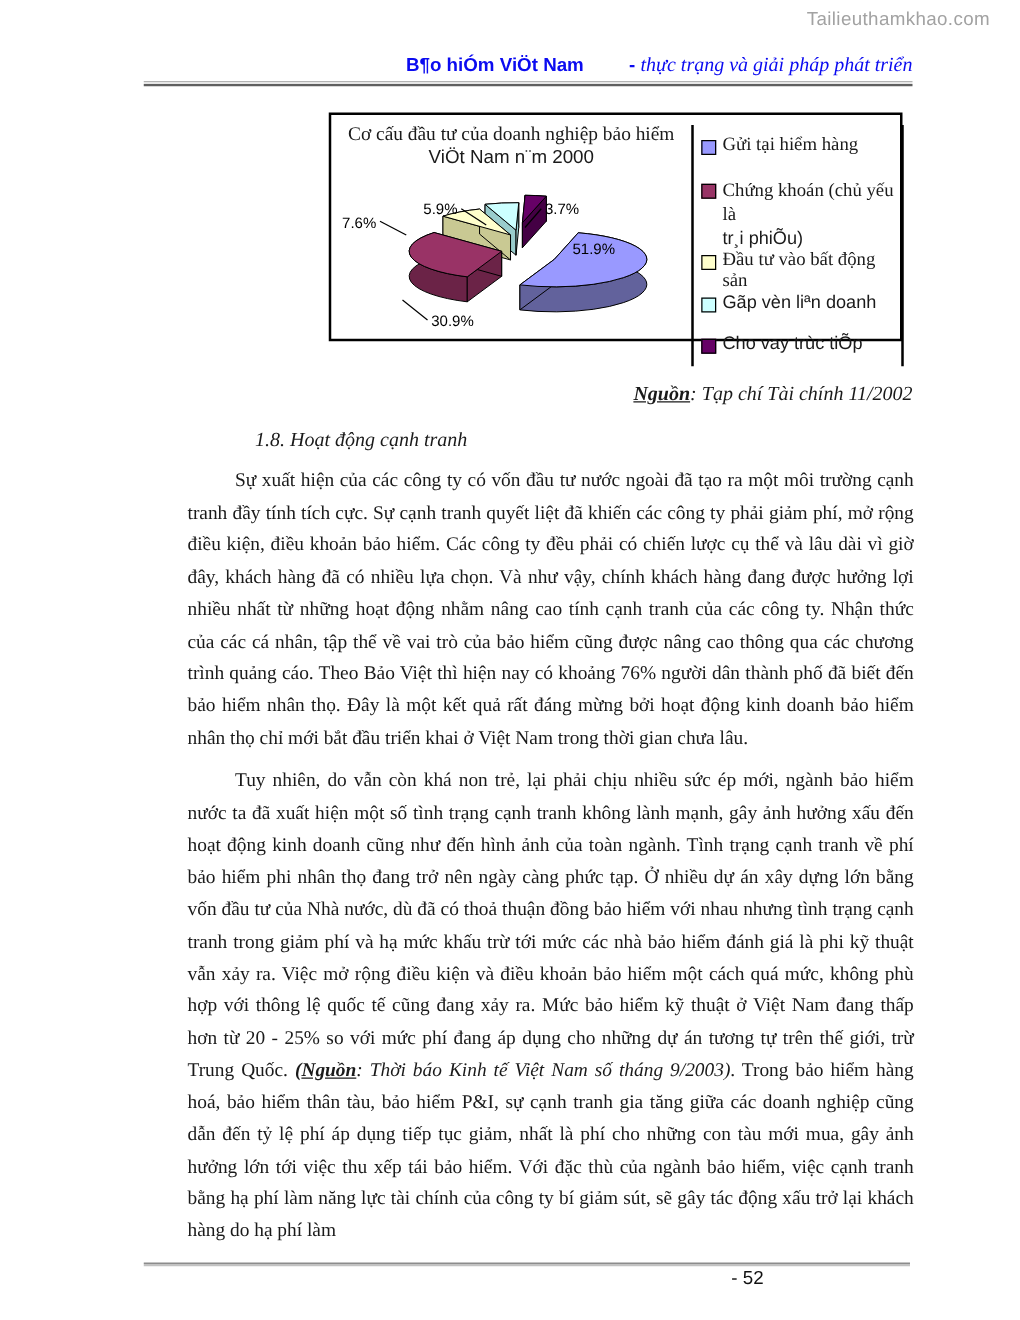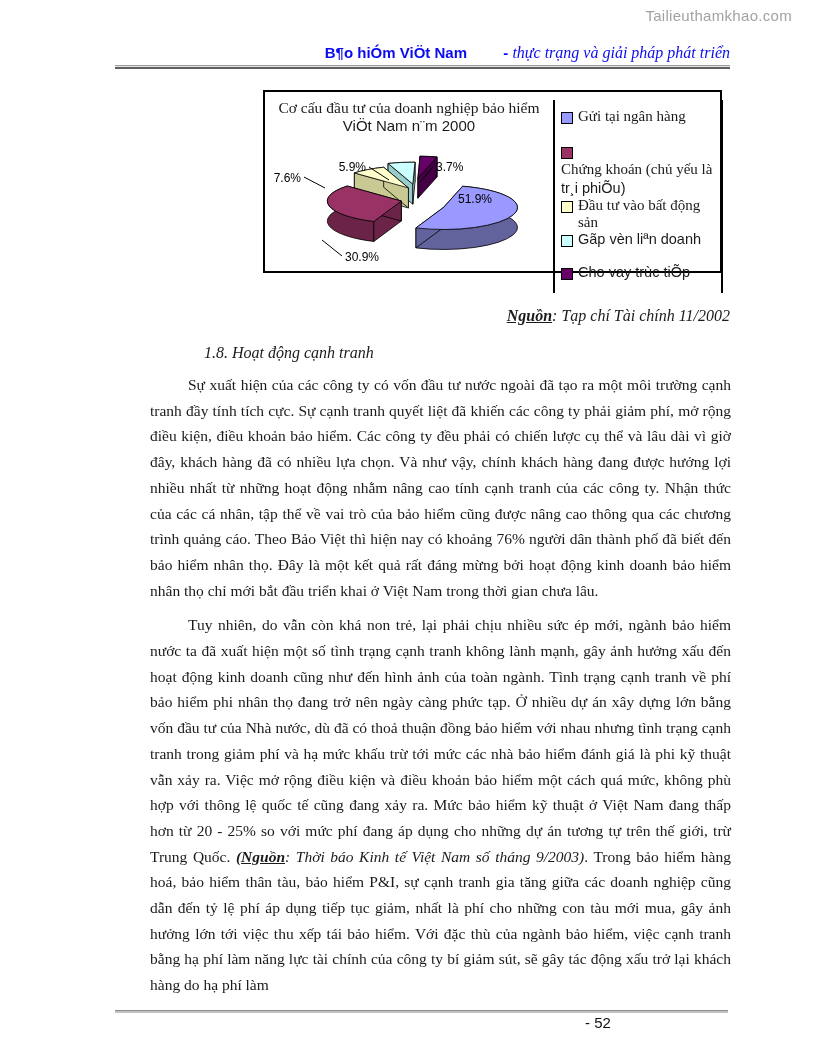--- a/index.html
+++ b/index.html
@@ -20,21 +20,21 @@
   .plot{position:absolute;left:0;top:0;width:288px;height:179px;}
   .chart-title{padding-top:7px;text-align:center;line-height:20px;}
   .ct1{font:15.5px "Liberation Serif",serif;}
   .ct2{font:15px "Liberation Sans",sans-serif;}
   #pie-svg{position:absolute;left:0;top:48px;}
   .pie-label{font:12px "Liberation Sans",sans-serif;fill:#000;}
 
   .legend{position:absolute;left:553px;top:100px;width:170px;height:193px;box-sizing:border-box;
           border-left:2px solid #000;border-right:2px solid #000;padding:8px 2px 2px 6px;}
   .legend-item{display:flex;align-items:flex-start;line-height:19px;}
-  .legend-item.m1{margin-top:18px;flex-direction:column;} .legend-item.m2{margin-top:0;}
+  .legend-item.m1{margin-top:18px;} .legend-item.m2{margin-top:0;}
   .legend-item.m3{text-align:center;} .legend-item.m4{margin-top:17px;}
   .swatch{flex:0 0 auto;width:10px;height:10px;border:1px solid #000;margin:4px 5px 0 0;}
   .lg-serif{font:15px "Liberation Serif",serif;}
   .lg-sans{font:14.5px "Liberation Sans",sans-serif;}
 
   .source{position:absolute;top:307px;right:86px;font:italic 16px "Liberation Serif",serif;white-space:nowrap;}
   .source b u{text-decoration:underline;}
 
   .heading{position:absolute;left:204px;top:344px;font:italic 16px "Liberation Serif",serif;}
 
@@ -96,21 +96,21 @@
           <text x="101" y="31" text-anchor="end" class="pie-label">5.9%</text>
           <polyline points="168,27 155,42" fill="none" stroke="#000" stroke-width="1"></polyline>
           <text x="171" y="31" text-anchor="start" class="pie-label">3.7%</text>
         </svg>
     </div>
   </div>
 
   <div class="legend">
     <div class="legend-item">
       <span class="swatch" style="background: rgb(153, 153, 255);"></span>
-      <span class="lg-serif">Gửi tại ngân hàng</span>
+      <span class="lg-serif">Gửi tại hiểm hàng</span>
     </div>
     <div class="legend-item m1">
       <span class="swatch" style="background: rgb(153, 51, 102);"></span>
       <span><span class="lg-serif">Chứng khoán (chủ yếu là</span><br><span class="lg-sans">tr¸i phiÕu)</span></span>
     </div>
     <div class="legend-item m2">
       <span class="swatch" style="background: rgb(255, 255, 204);"></span>
       <span class="lg-serif">Đầu tư vào bất động sản</span>
     </div>
     <div class="legend-item m3">

